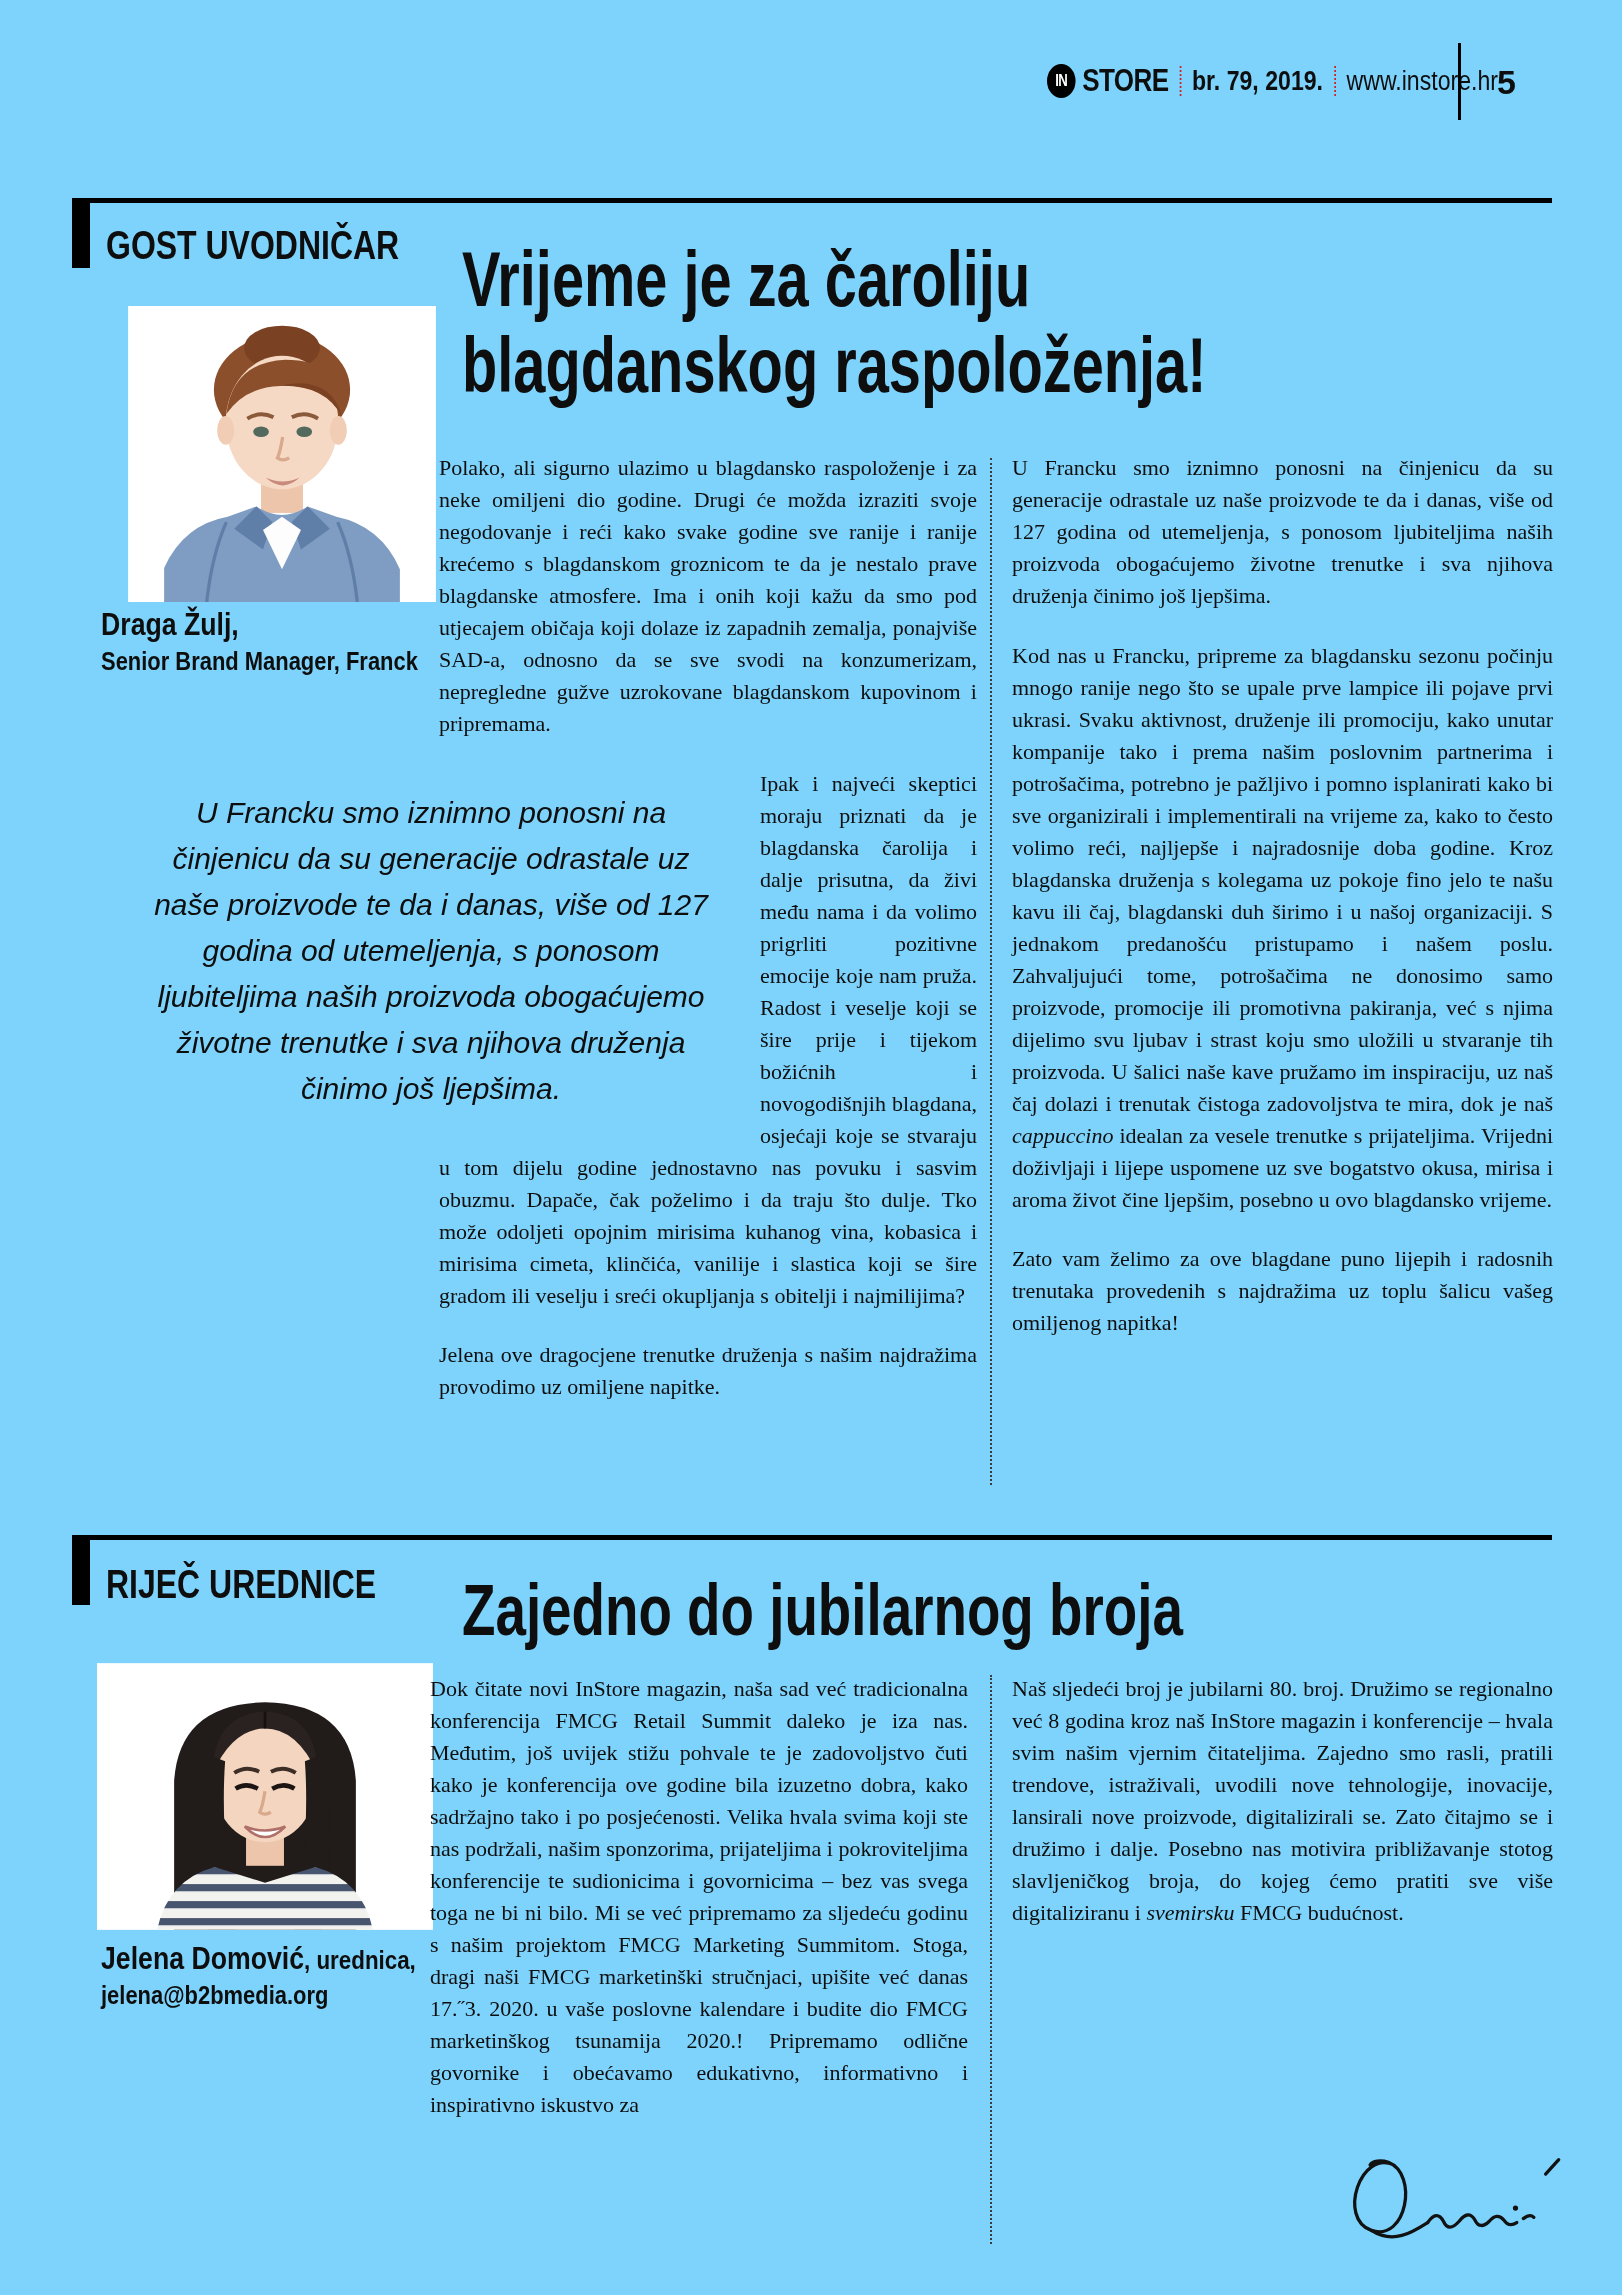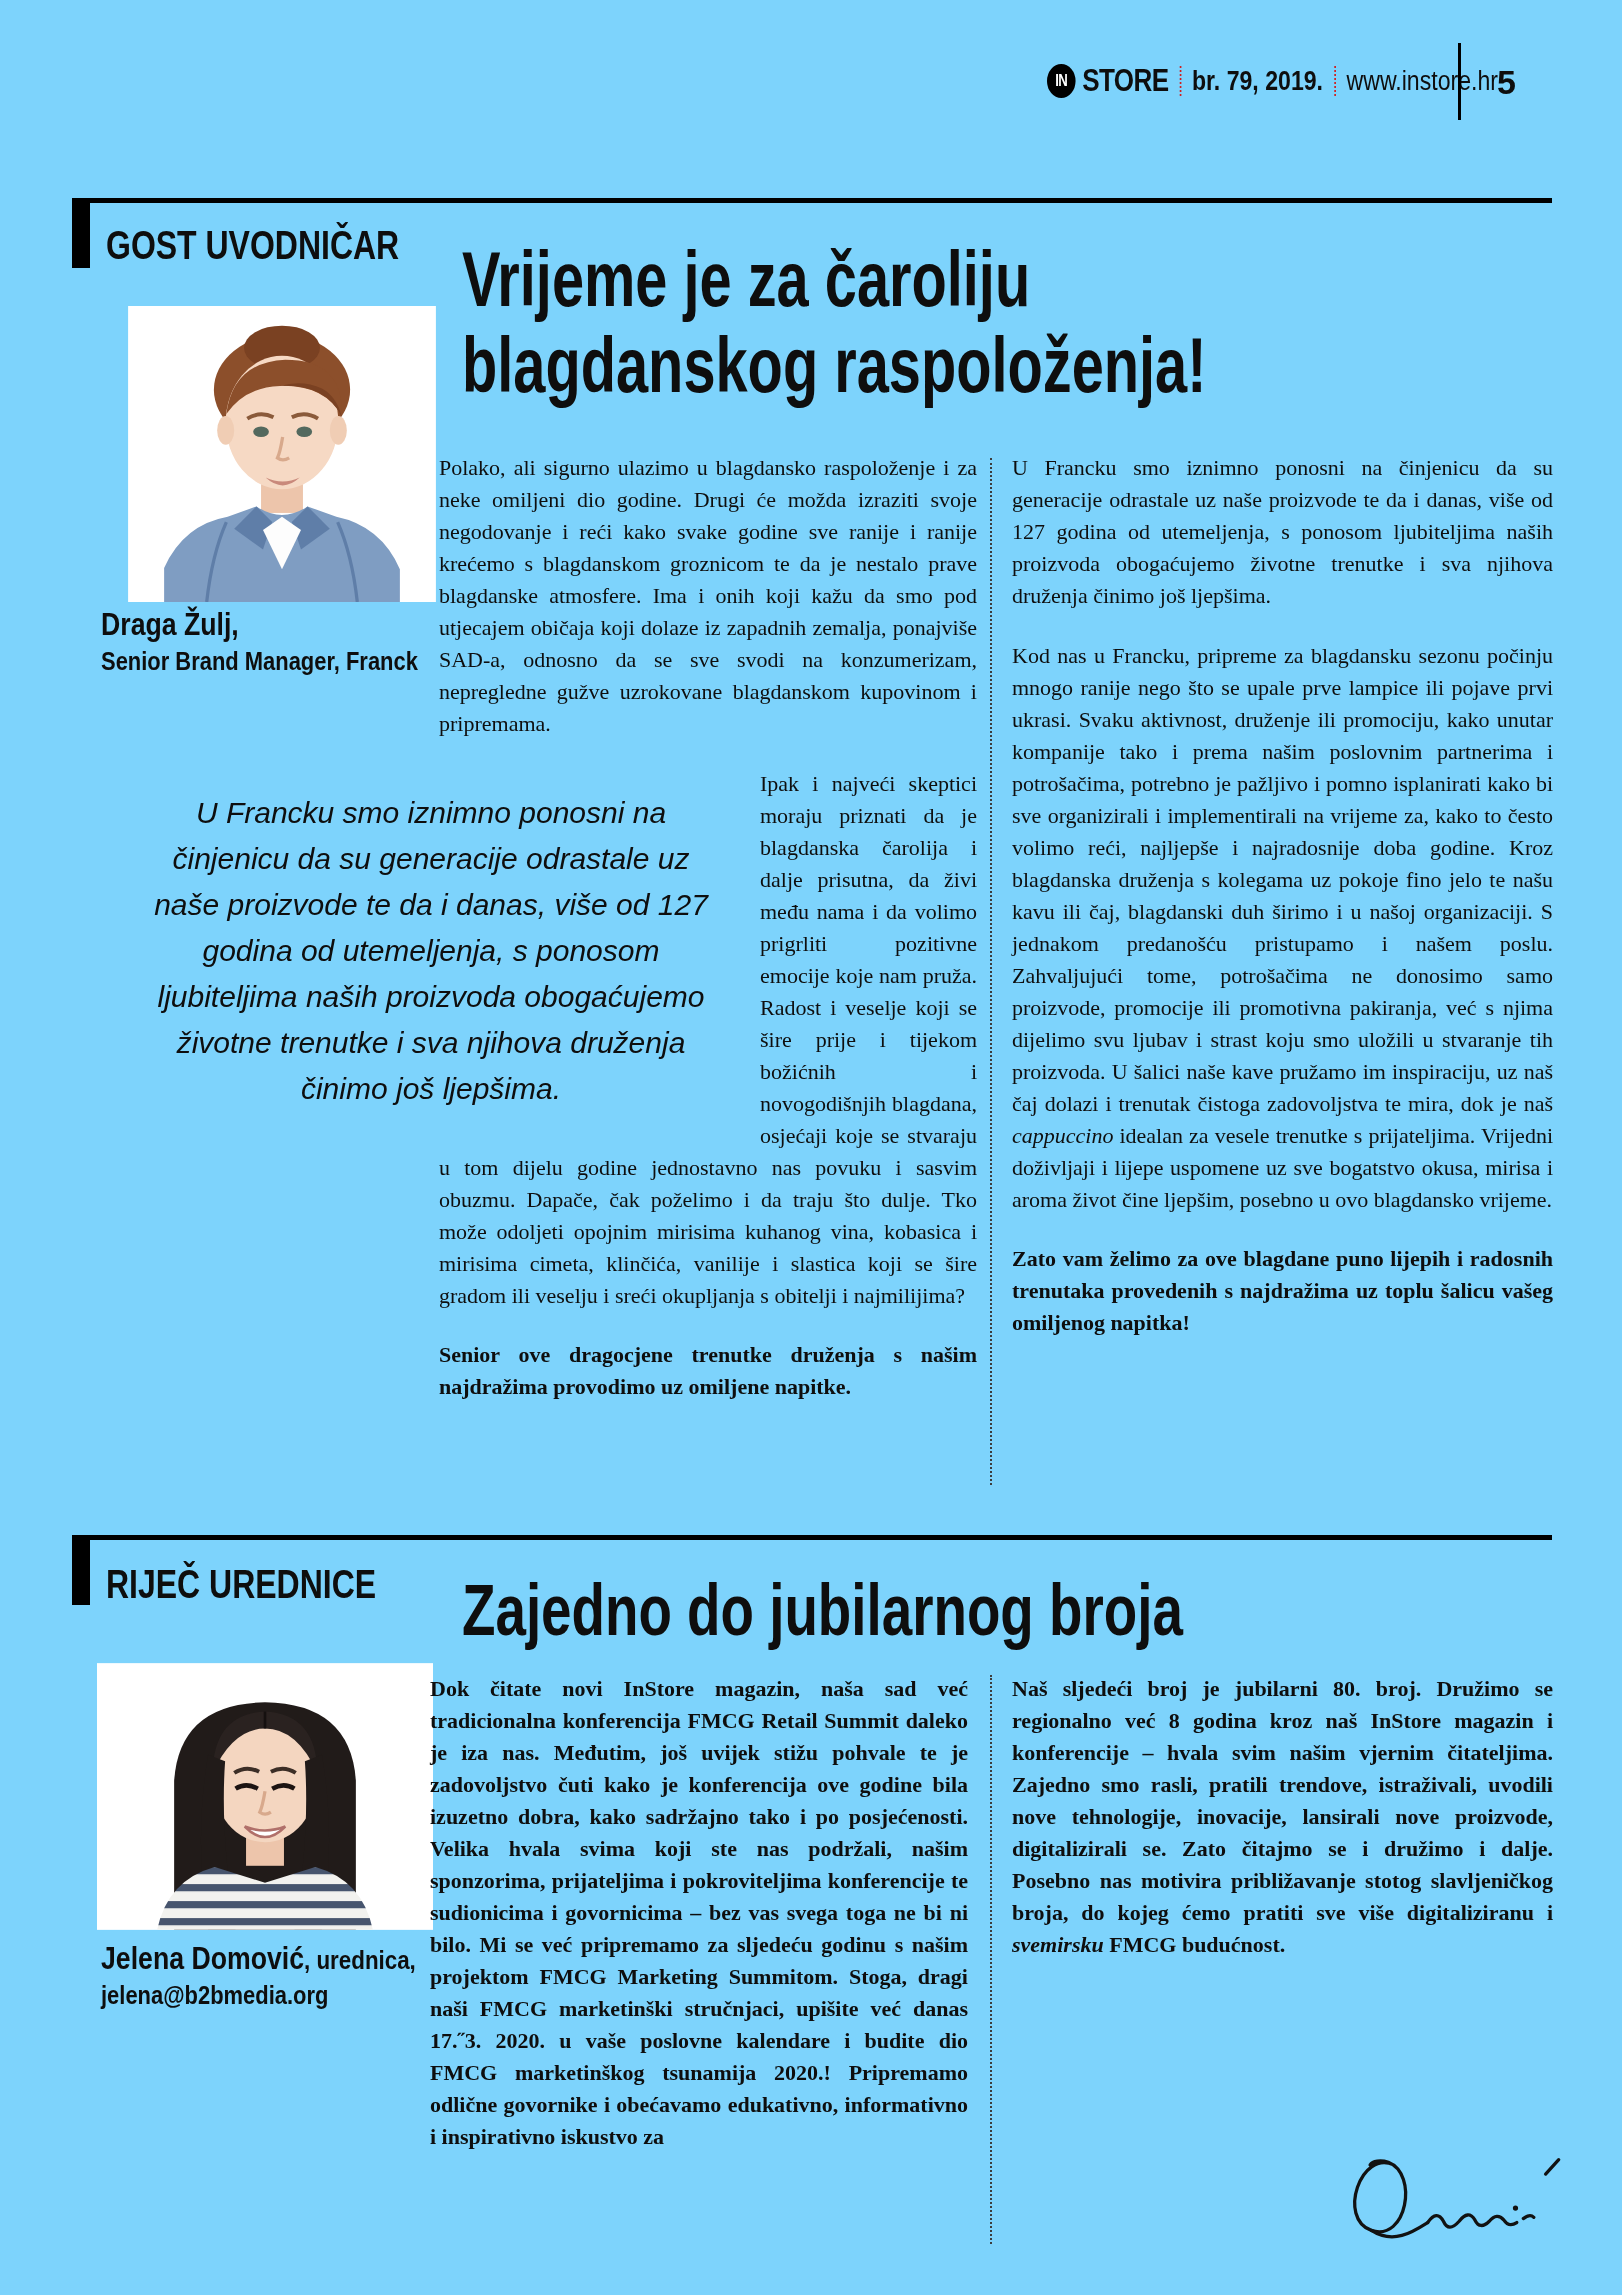--- a/index.html
+++ b/index.html
@@ -32,21 +32,21 @@
        white-space:pre-line;letter-spacing:0;width:1440px;}
   
   .author{position:absolute;left:101px;font-family:"Liberation Sans",sans-serif;
        transform:scaleX(0.86);transform-origin:left top;white-space:nowrap;}
   .author .nm{font-weight:bold;font-size:31px;}
   .author .nm-suffix{font-weight:bold;font-size:26px;}
   .author .rl{font-weight:bold;font-size:25.5px;display:block;margin-top:3.9px;}
   
   .col{position:absolute;font-size:22px;line-height:32px;text-align:justify;}
   .col p{margin:0 0 27.5px 0;}
-  .col p:last-child{margin-bottom:0;font-weight:bold;}
+  .col p:last-child{margin-bottom:0;}
   .quote{float:left;width:576px;margin:22px 41px 18.3px -296px;
        font-family:"Liberation Sans",sans-serif;font-style:italic;font-weight:500;
        font-size:30px;line-height:46px;text-align:center;}
   .divider{position:absolute;width:0;border-left:2.6px dotted #3c3c3c;}
   
   .photo{position:absolute;}
   .sig{position:absolute;}
   em{font-style:italic;}
 </style>
 </head>
@@ -109,21 +109,21 @@
 
   <div class="author" style="top:607px;">
     <span class="nm">Draga Žulj,</span>
     <span class="rl">Senior Brand Manager, Franck</span>
   </div>
 
   <div class="col" style="left:439px;top:452px;width:538px;">
     <p>Polako, ali sigurno ulazimo u blagdansko raspoloženje i za neke omiljeni dio godine. Drugi će možda izraziti svoje negodovanje i reći kako svake godine sve ranije i ranije krećemo s blagdanskom groznicom te da je nestalo prave blagdanske atmosfere. Ima i onih koji kažu da smo pod utjecajem običaja koji dolaze iz zapadnih zemalja, ponajviše SAD-a, odnosno da se sve svodi na konzumerizam, nepregledne gužve uzrokovane blagdanskom kupovinom i pripremama.</p>
     <aside class="quote">U Francku smo iznimno ponosni na činjenicu da su generacije odrastale uz naše proizvode te da i danas, više od 127 godina od utemeljenja, s ponosom ljubiteljima naših proizvoda obogaćujemo životne trenutke i sva njihova druženja činimo još ljepšima.</aside>
     <p>Ipak i najveći skeptici moraju priznati da je blagdanska čarolija i dalje prisutna, da živi među nama i da volimo prigrliti pozitivne emocije koje nam pruža. Radost i veselje koji se šire prije i tijekom božićnih i novogodišnjih blagdana, osjećaji koje se stvaraju u tom dijelu godine jednostavno nas povuku i sasvim obuzmu. Dapače, čak poželimo i da traju što dulje. Tko može odoljeti opojnim mirisima kuhanog vina, kobasica i mirisima cimeta, klinčića, vanilije i slastica koji se šire gradom ili veselju i sreći okupljanja s obitelji i najmilijima?</p>
-    <p>Senior ove dragocjene trenutke druženja s našim najdražima provodimo uz omiljene napitke.</p>
+    <p>Jelena ove dragocjene trenutke druženja s našim najdražima provodimo uz omiljene napitke.</p>
   </div>
 
   <div class="divider" style="left:990px;top:458px;height:1027px;"></div>
 
   <div class="col" style="left:1012px;top:452px;width:541px;">
     <p>U Francku smo iznimno ponosni na činjenicu da su generacije odrastale uz naše proizvode te da i danas, više od 127 godina od utemeljenja, s ponosom ljubiteljima naših proizvoda obogaćujemo životne trenutke i sva njihova druženja činimo još ljepšima.</p>
     <p>Kod nas u Francku, pripreme za blagdansku sezonu počinju mnogo ranije nego što se upale prve lampice ili pojave prvi ukrasi. Svaku aktivnost, druženje ili promociju, kako unutar kompanije tako i prema našim poslovnim partnerima i potrošačima, potrebno je pažljivo i pomno isplanirati kako bi sve organizirali i implementirali na vrijeme za, kako to često volimo reći, najljepše i najradosnije doba godine. Kroz blagdanska druženja s kolegama uz pokoje fino jelo te našu kavu ili čaj, blagdanski duh širimo i u našoj organizaciji. S jednakom predanošću pristupamo i našem poslu. Zahvaljujući tome, potrošačima ne donosimo samo proizvode, promocije ili promotivna pakiranja, već s njima dijelimo svu ljubav i strast koju smo uložili u stvaranje tih proizvoda. U šalici naše kave pružamo im inspiraciju, uz naš čaj dolazi i trenutak čistoga zadovoljstva te mira, dok je naš <em>cappuccino</em> idealan za vesele trenutke s prijateljima. Vrijedni doživljaji i lijepe uspomene uz sve bogatstvo okusa, mirisa i aroma život čine ljepšim, posebno u ovo blagdansko vrijeme.</p>
     <p>Zato vam želimo za ove blagdane puno lijepih i radosnih trenutaka provedenih s najdražima uz toplu šalicu vašeg omiljenog napitka!</p>
   </div>
 

